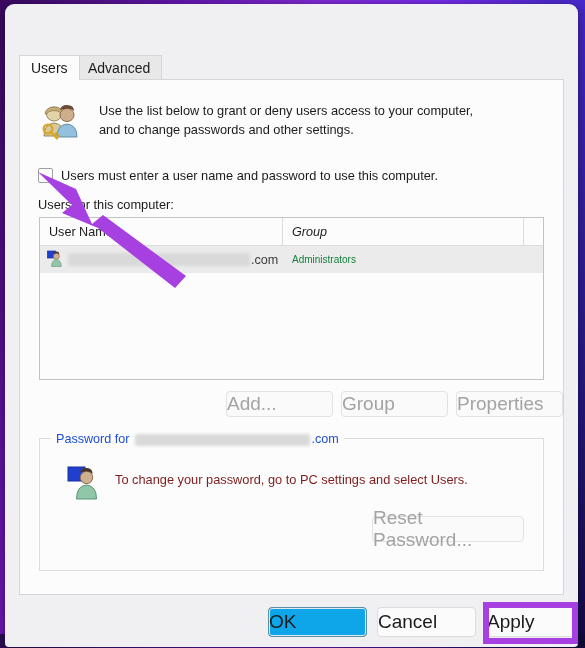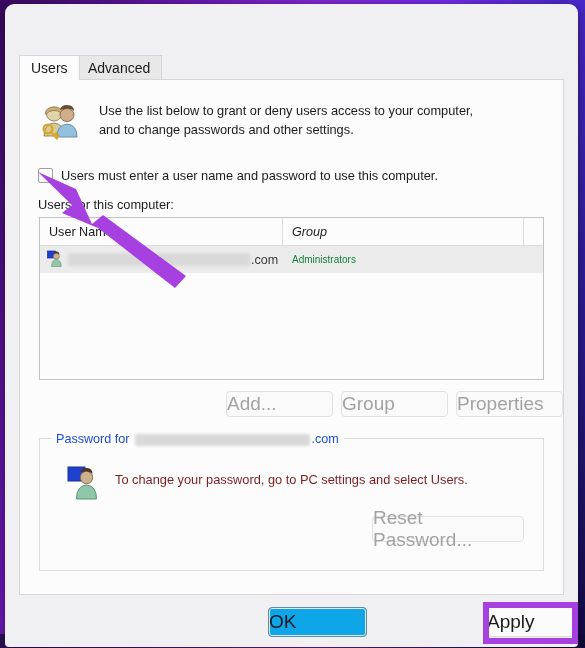--- a/index.html
+++ b/index.html
@@ -440,20 +440,23 @@
         <span>Reset Password...</span>
       </div>
     </div>
 
   </div>
 
   <div id="footer">
     <div class="btn" id="ok-button">
       <span>OK</span>
     </div>
+    <div class="btn" id="cancel-button">
+      <span>Cancel</span>
+    </div>
     <div class="btn" id="apply-button">
       <span>Apply</span>
     </div>
   </div>
 
 </div>
 
 <div id="apply-highlight"></div>
 
 <svg id="arrow-annotation" viewBox="0 0 585 648">

